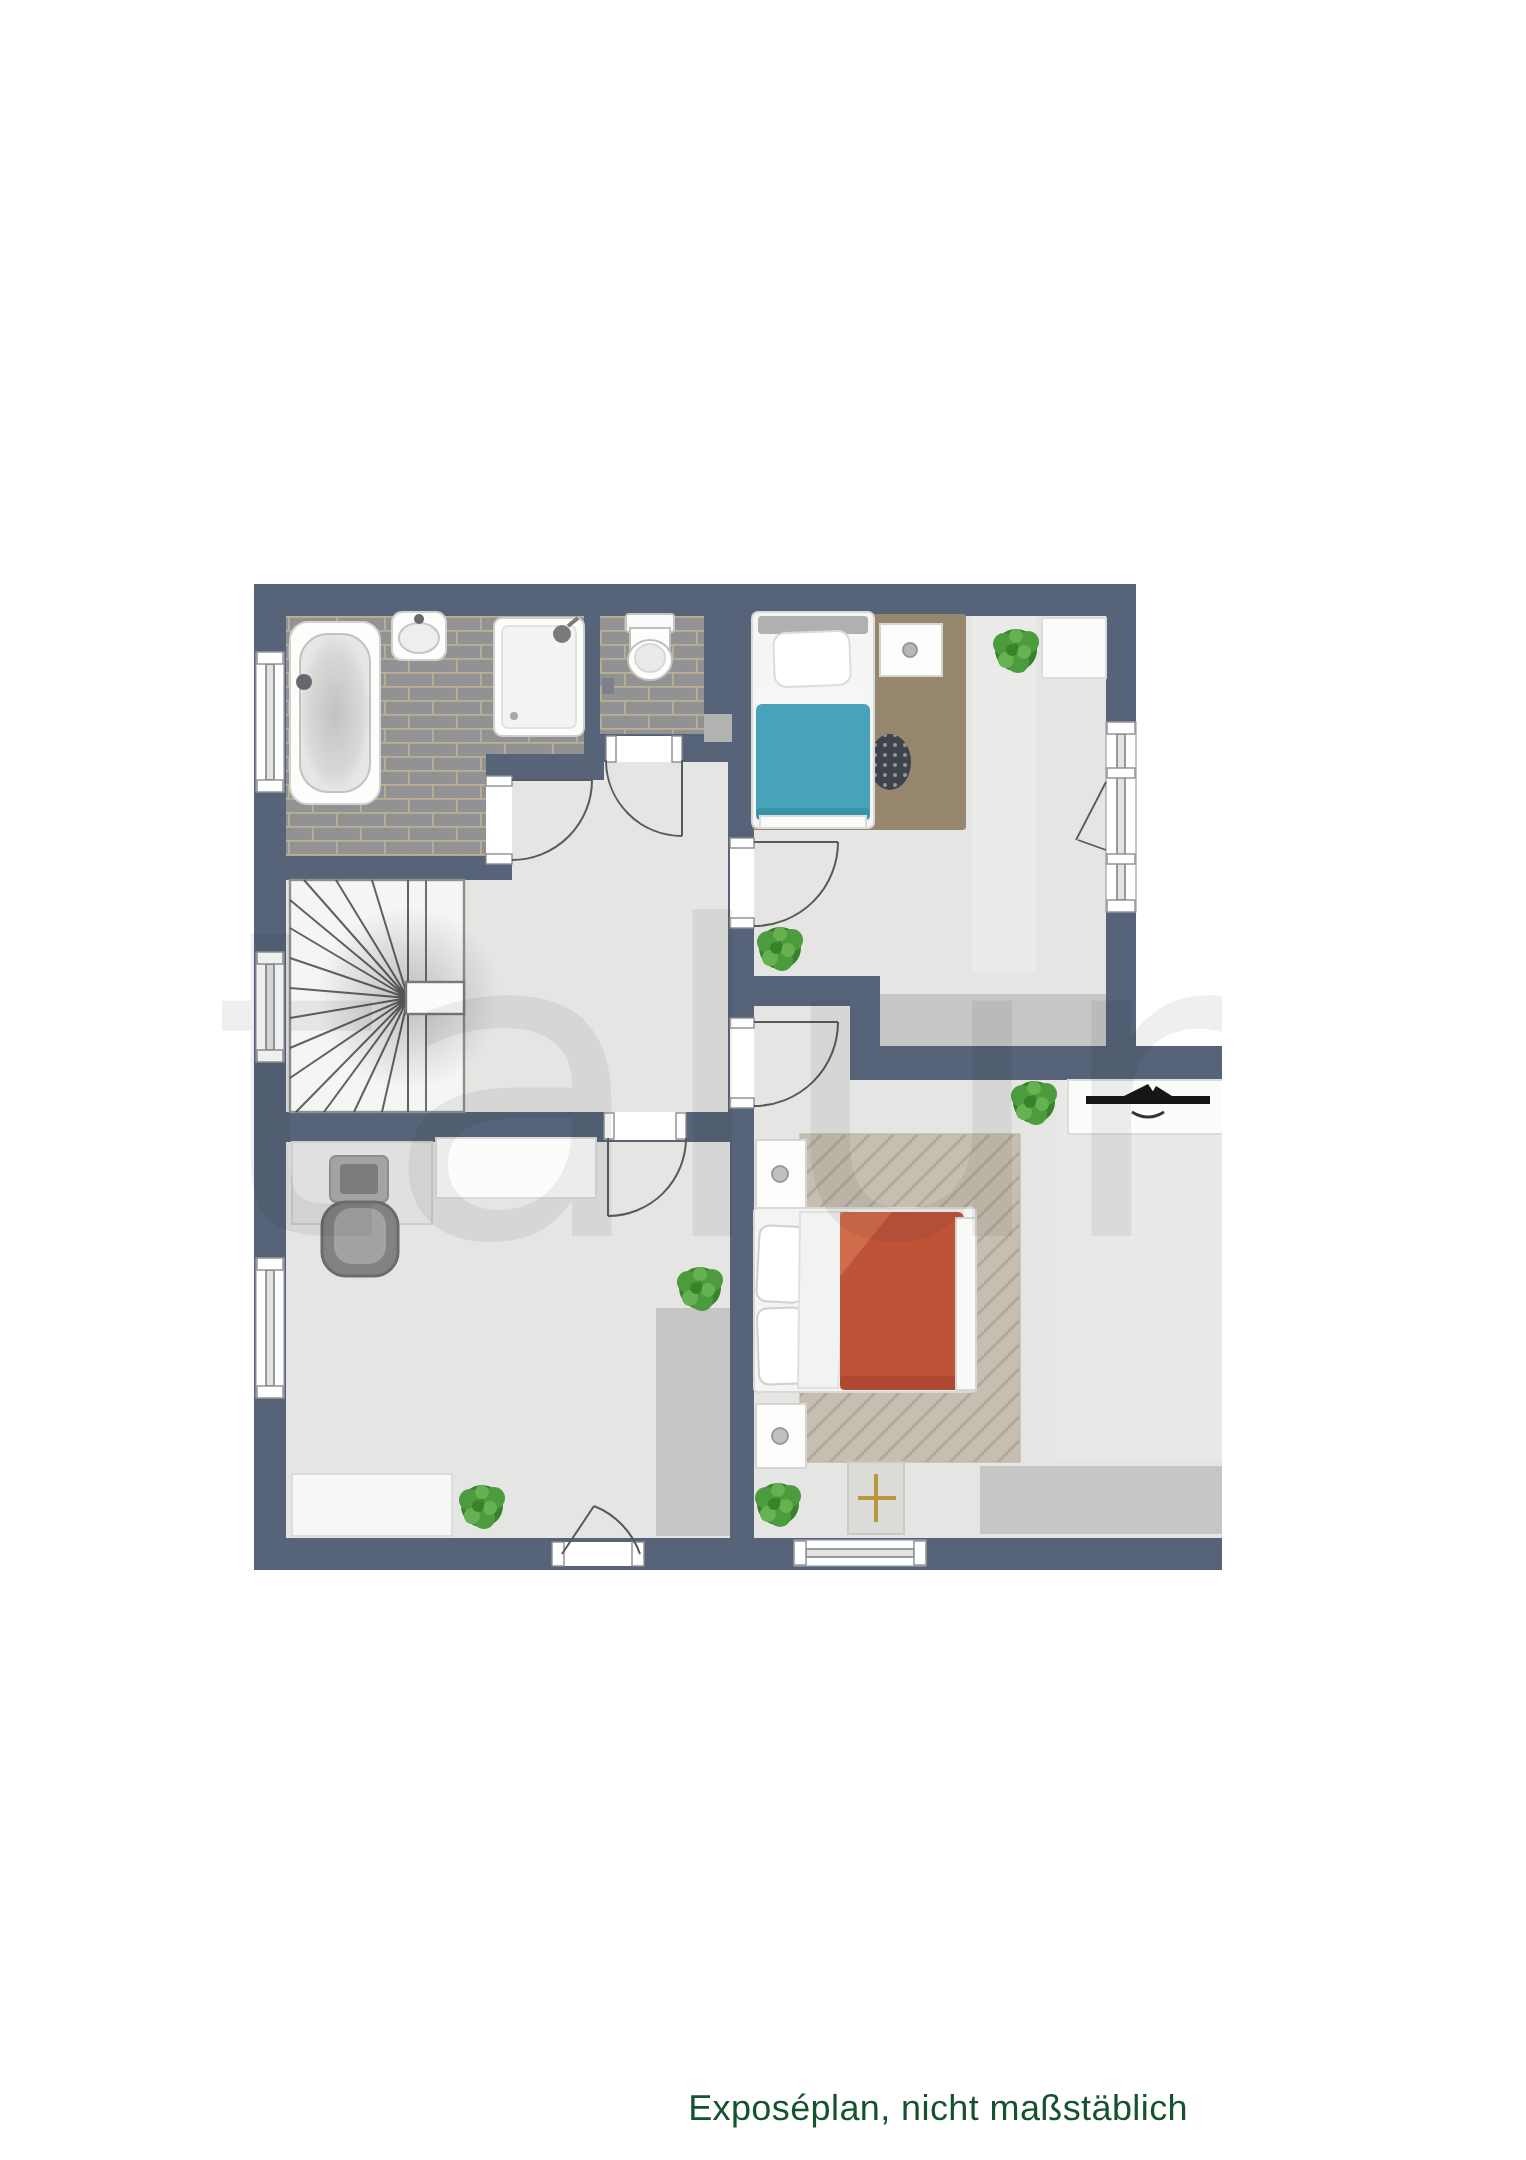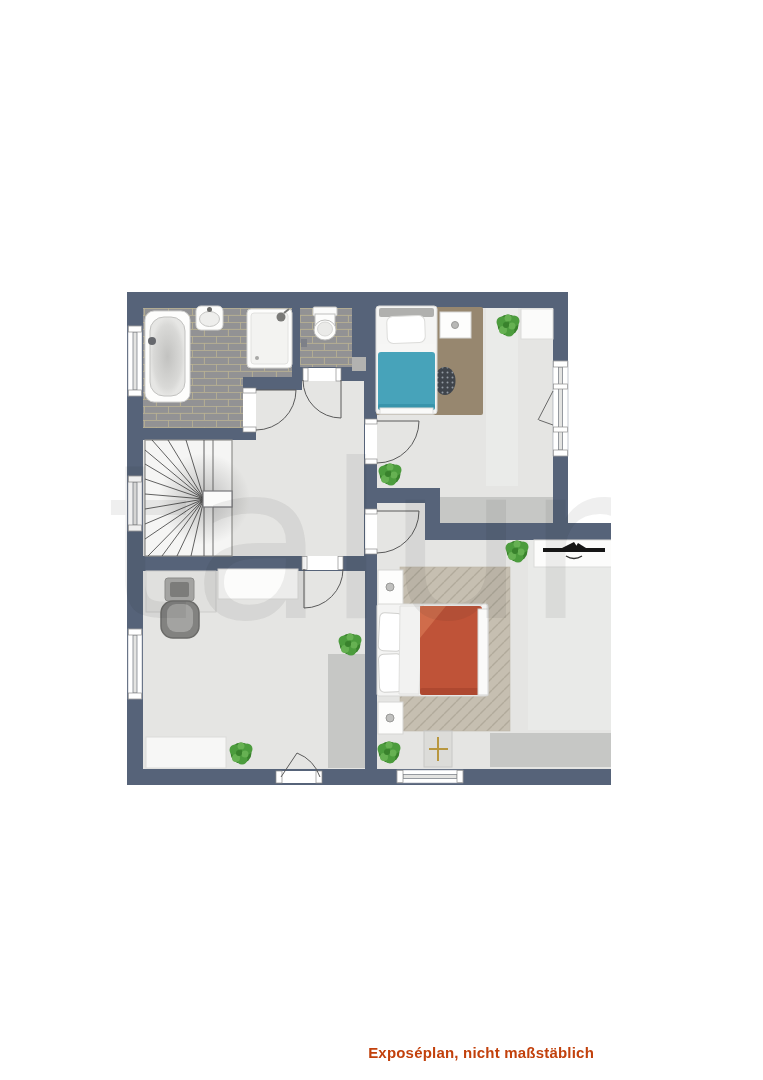--- a/index.html
+++ b/index.html
@@ -1,20 +1,20 @@
 <!DOCTYPE html>
 <html><head>
 <meta charset="utf-8">
 <style>
   html,body{margin:0;padding:0;background:#ffffff;}
   #stage{position:relative;width:611px;height:1080px;background:#fff;overflow:hidden;
          font-family:"Liberation Sans",sans-serif;}
   #plan-svg{position:absolute;left:0;top:0;}
-  #disclaimer{position:absolute;right:17px;top:1044px;font-size:15px;font-weight:bold;
-              color:#c2410c;letter-spacing:.2px;}
+  #disclaimer{position:absolute;right:17px;top:1044px;font-size:18px;font-weight:normal;
+              color:#14532d;letter-spacing:.2px;}
 </style>
 </head>
 <body>
 
 <div id="stage">
 <svg id="plan-svg" width="763" height="1080" viewBox="0 0 763 1080">
   <defs>
     <pattern id="tilePat" width="24" height="14" patternUnits="userSpaceOnUse">
       <rect width="24" height="14" fill="#929294"></rect>
       <path d="M0,0.4 H24 M0,7.4 H24 M0.4,0 V7 M12.4,7 V14" stroke="#b9b192" stroke-width="0.9" fill="none"></path>

